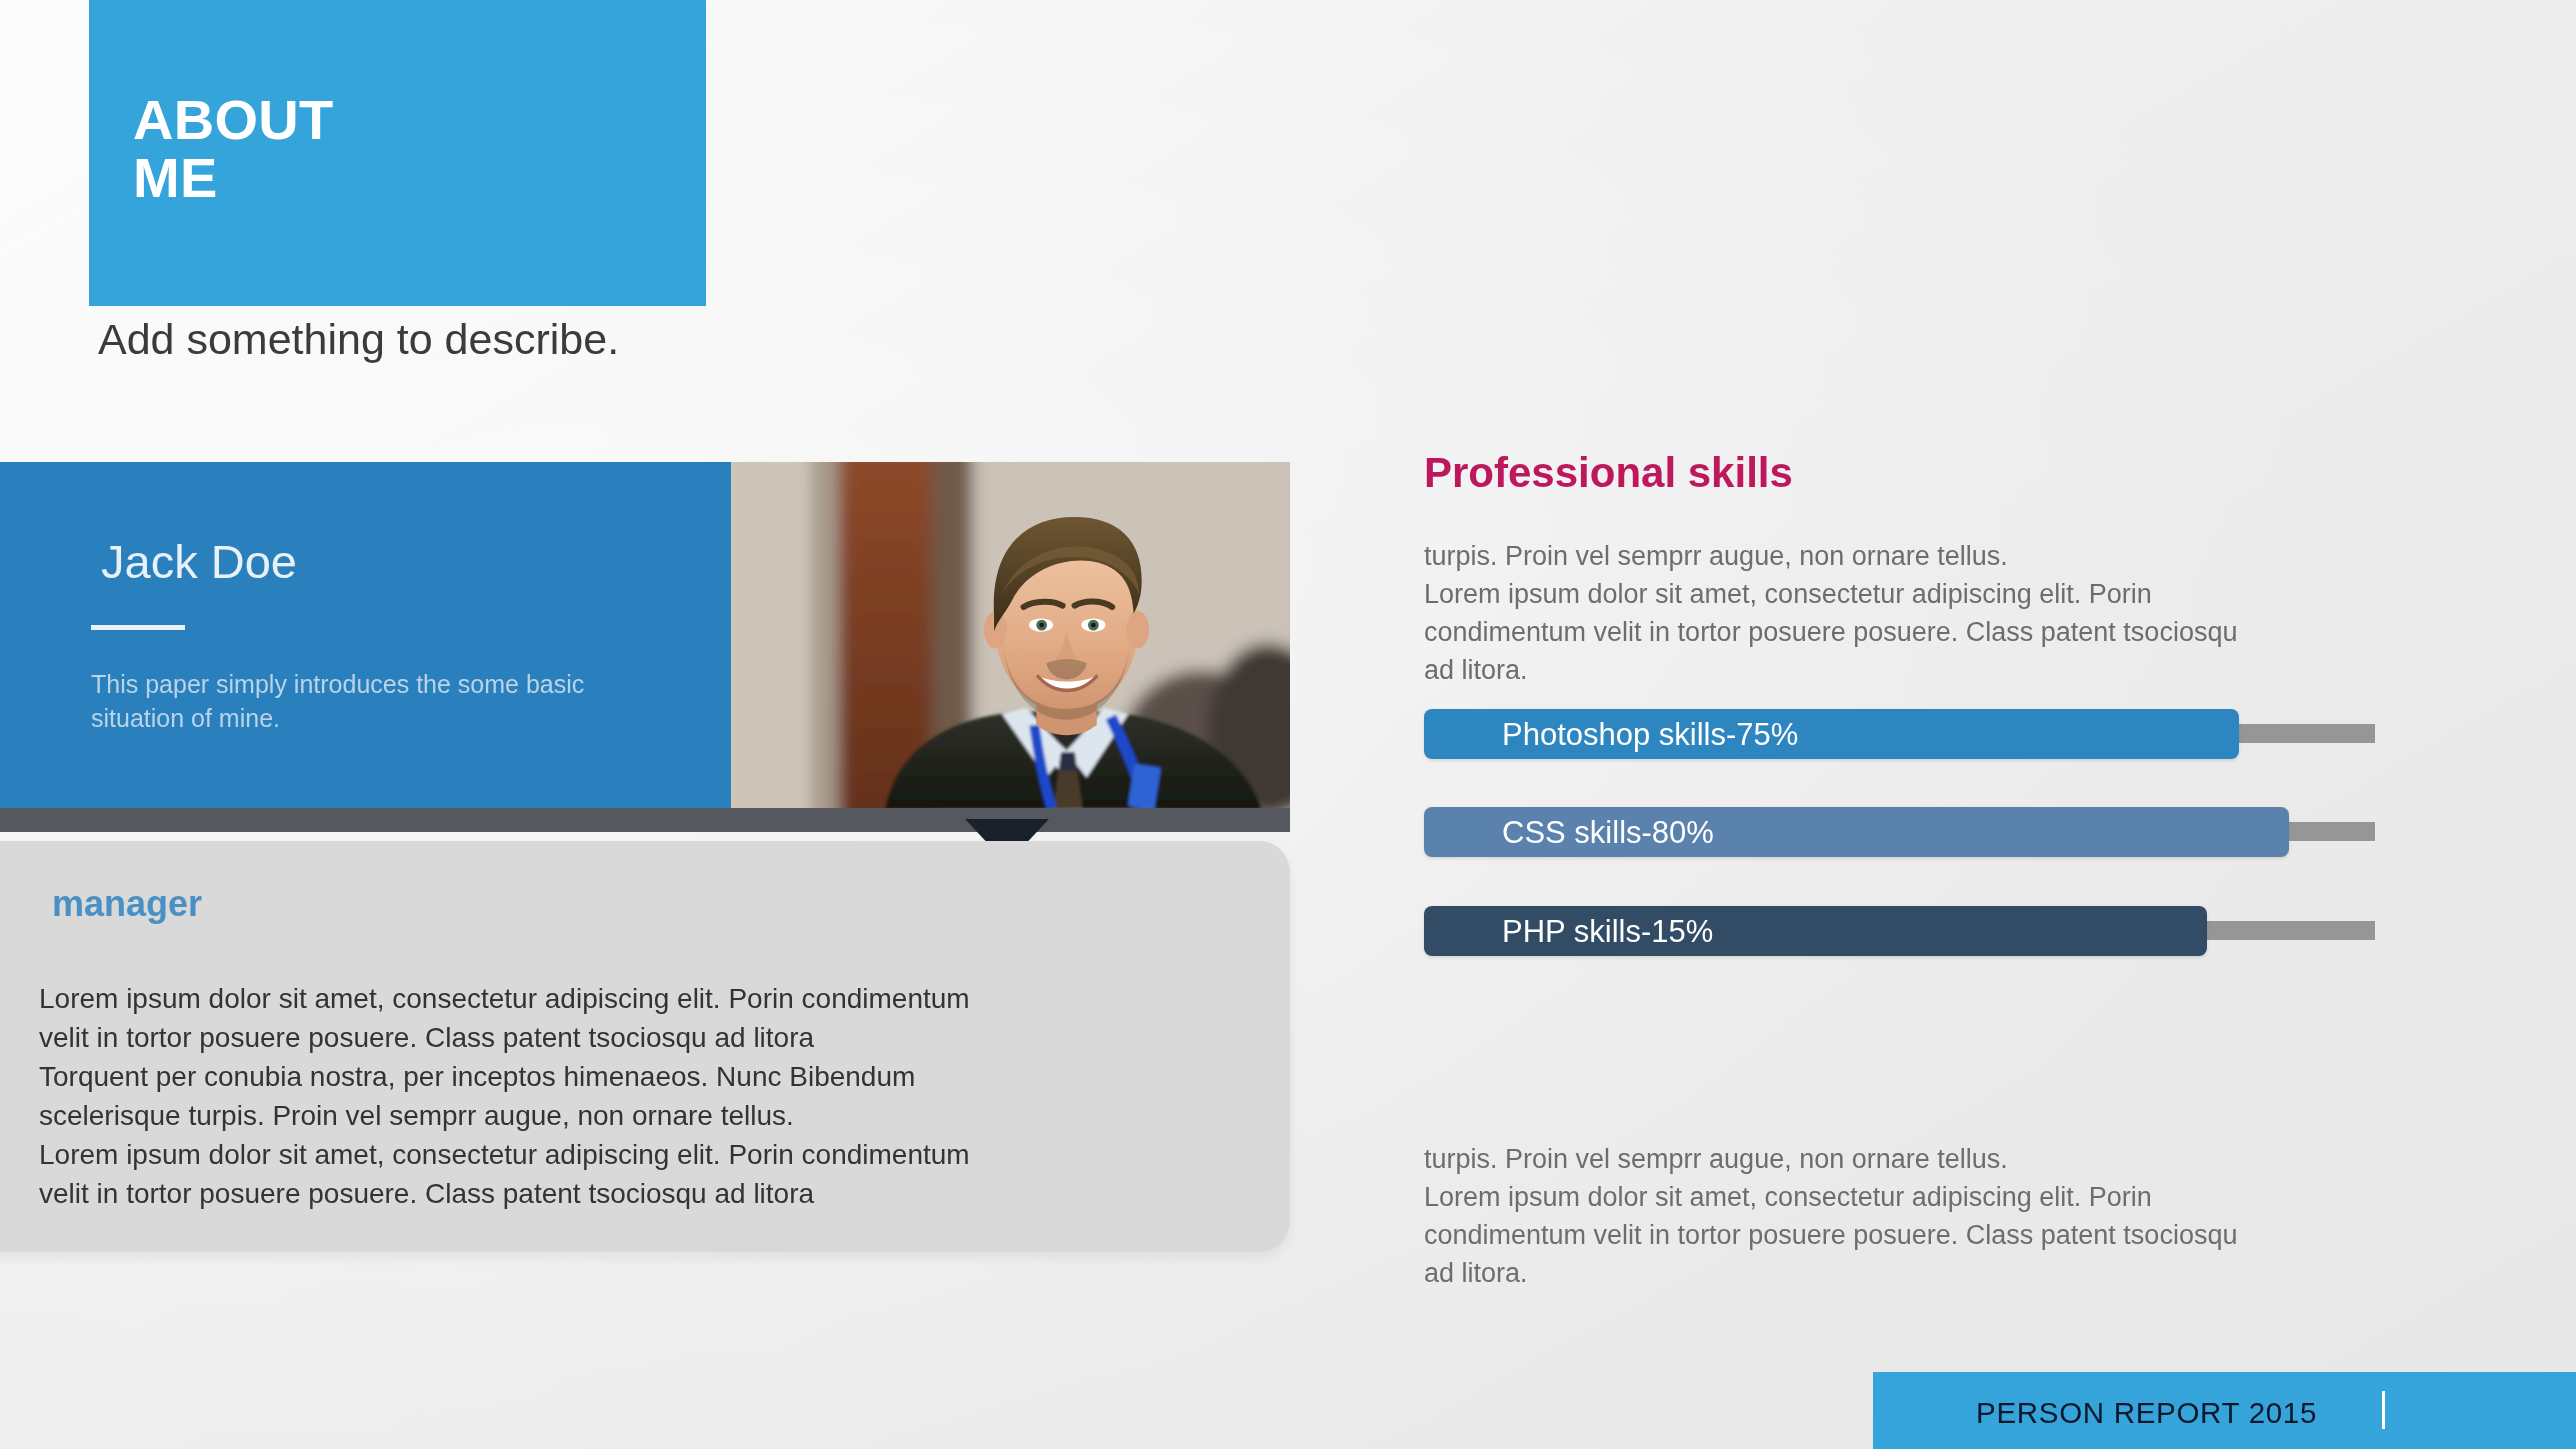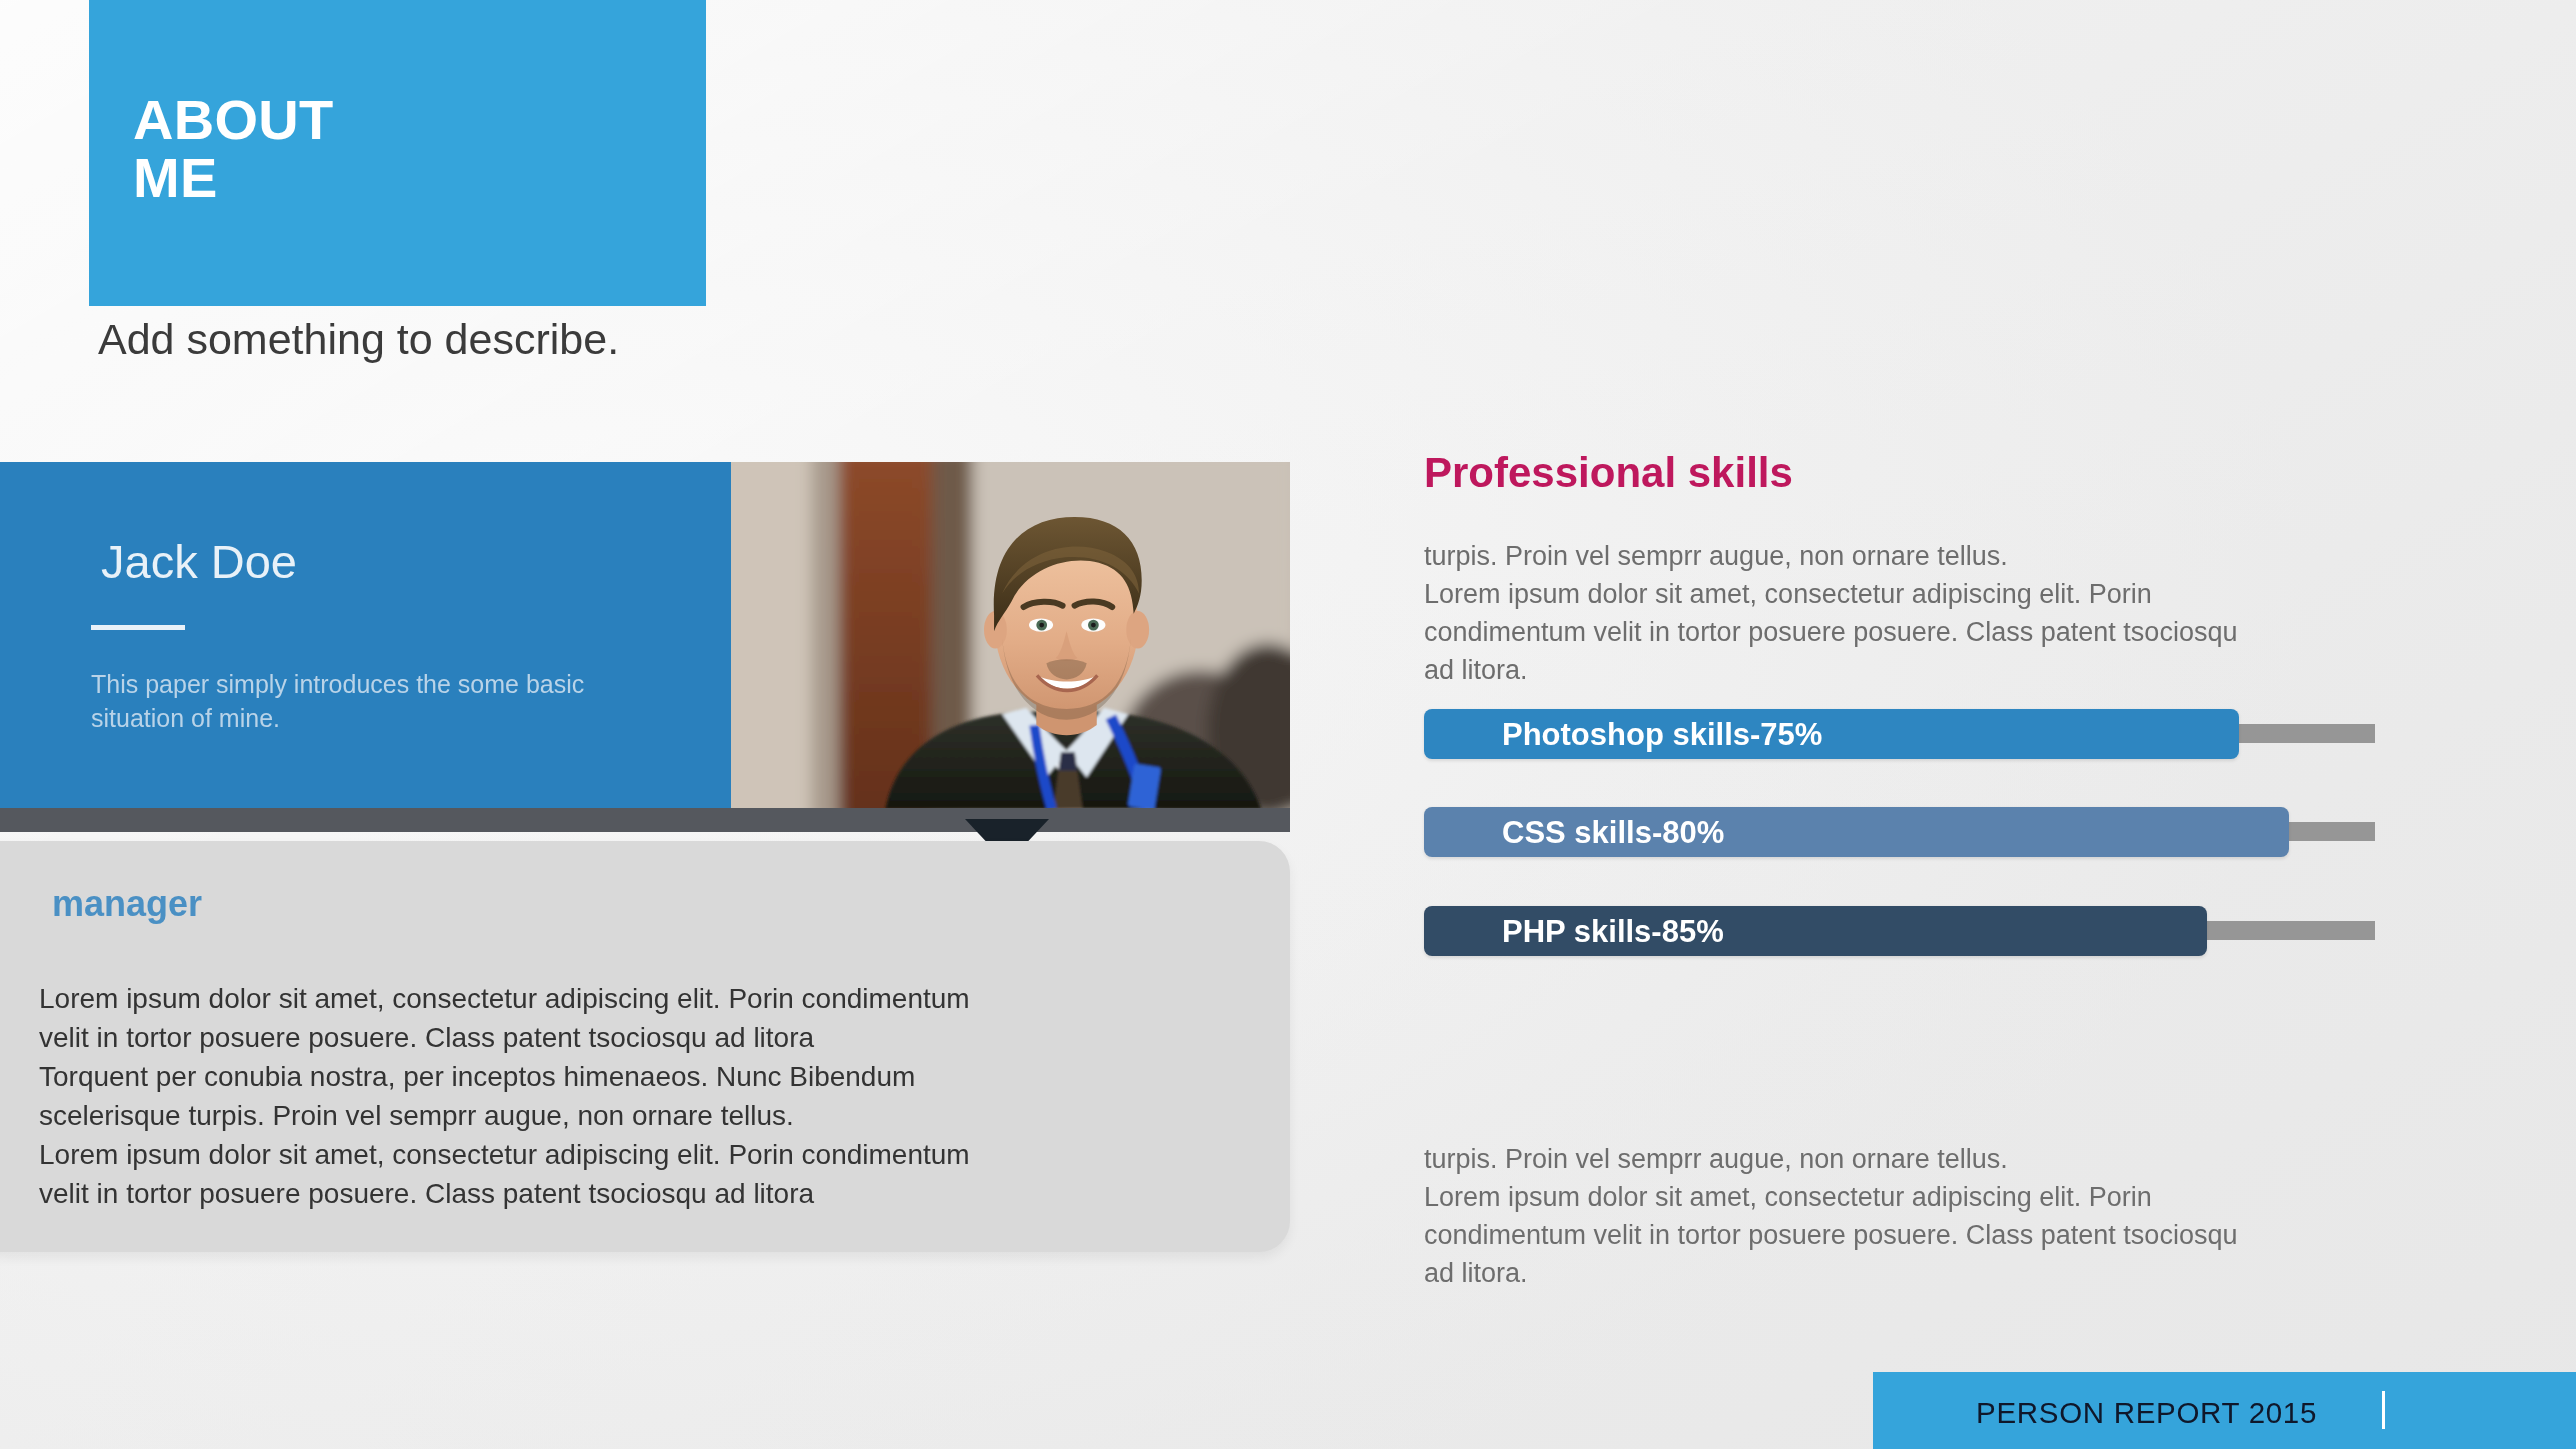--- a/index.html
+++ b/index.html
@@ -105,21 +105,21 @@
   .skill-row{position:absolute;left:1424px;height:50px;}
   .skill-track{
     position:absolute;left:0;top:14.8px;height:19px;background:#969696;
   }
   .skill-fill{
     position:absolute;left:0;top:0;height:50px;border-radius:8px;
     display:flex;align-items:center;
     box-shadow:0 1.3px 3.4px rgba(0,0,0,.10);
   }
   .skill-label{
-    color:#ffffff;font-size:31px;line-height:31px;font-weight:700;
+    color:#ffffff;font-size:31px;line-height:31px;font-weight:400;
     padding-left:78px;white-space:nowrap;
   }
 
   
   #footer-bar{
     position:absolute;left:1873px;top:1372px;width:703px;height:77px;
     background:#35a4db;
   }
   #footer-text{
     position:absolute;left:1976px;top:1397px;
@@ -267,21 +267,21 @@
     </div>
     <div class="skill-row" style="top: 807px; width: 951px;">
       <div class="skill-track" style="width: 951px; background: rgb(150, 150, 150);"></div>
       <div class="skill-fill" style="width: 865px; background: rgb(91, 130, 173);">
         <span class="skill-label">CSS skills-80%</span>
       </div>
     </div>
     <div class="skill-row" style="top: 906px; width: 951px;">
       <div class="skill-track" style="width: 951px; background: rgb(150, 150, 150);"></div>
       <div class="skill-fill" style="width: 783px; background: rgb(50, 76, 102);">
-        <span class="skill-label">PHP skills-85%</span>
+        <span class="skill-label">PHP skills-15%</span>
       </div>
     </div>
   </div>
 
 <div id="skills-outro">turpis. Proin vel semprr augue, non ornare tellus.
 Lorem ipsum dolor sit amet, consectetur adipiscing elit. Porin
 condimentum velit in tortor posuere posuere. Class patent tsociosqu
 ad litora.</div>
 
 <div id="footer-bar"></div>

